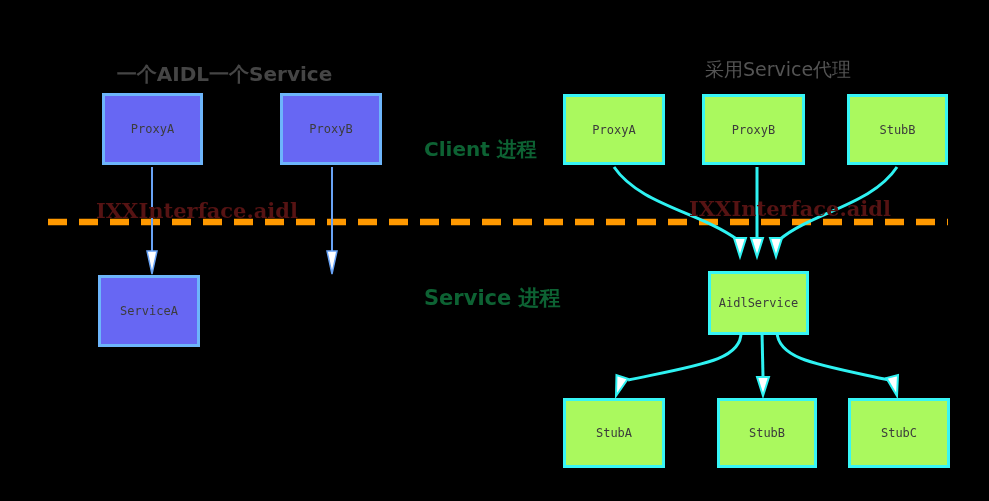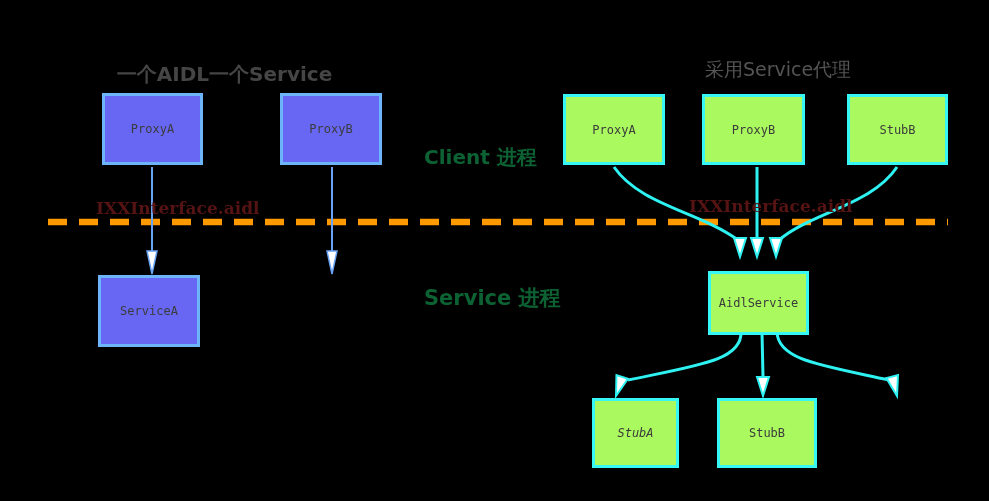--- a/index.html
+++ b/index.html
@@ -47,21 +47,21 @@
   .process-label{
     position:absolute;
     font-weight:bold;
     font-size:20px;
     color:var(--process_label_color);
     white-space:nowrap;
   }
   .iface-label{
     position:absolute;
     font-weight:bold;
-    font-size:17px;
+    font-size:21px;
     color:var(--interface_label_color);
     white-space:nowrap;
     font-family:"DejaVu Serif","Liberation Serif",serif;
   }
   .stroke-blue{stroke:var(--arrow_blue);fill:none;stroke-width:2;}
   .stroke-cyan{stroke:var(--arrow_cyan);fill:none;stroke-width:3;}
   .head-blue{fill:#ffffff;stroke:var(--arrow_blue);stroke-width:1.5;}
   .head-cyan{fill:#ffffff;stroke:var(--arrow_cyan);stroke-width:2;}
   .divider{stroke:var(--divider_orange);stroke-width:6.5;stroke-dasharray:19 12;}
 </style>
@@ -93,21 +93,21 @@
     <path class="stroke-cyan" d="M762,332 L763,377"></path>
     <polygon class="head-cyan" points="763,396 757,377 769,377"></polygon>
 
     <path class="stroke-cyan" d="M777,332 C778,360 820,365 889,380"></path>
     <polygon class="head-cyan" points="897,396 891,376 903,376" transform="rotate(-14 897 396)"></polygon>
   </svg>
 
   <div class="title" style="left:112px;top:61px;width:225px;">一个AIDL一个Service</div>
   <div class="title right" style="left:693px;top:57px;width:170px;">采用Service代理</div>
 
-  <div class="process-label" style="left:424px;top:144px;">Client 进程</div>
+  <div class="process-label" style="left:424px;top:136px;">Client 进程</div>
   <div class="process-label" style="left:424px;top:284px;font-size:21px;">Service 进程</div>
 
   <div class="iface-label" style="left:96px;top:198px;">IXXInterface.aidl</div>
   <div class="iface-label" style="left:689px;top:196px;">IXXInterface.aidl</div>
 
   <div class="box purple" style="left:102px;top:93px;width:101px;height:72px;">
     <span>ProxyA</span>
   </div>
   <div class="box purple" style="left:280px;top:93px;width:102px;height:72px;">
     <span>ProxyB</span>
@@ -123,20 +123,23 @@
     <span>ProxyB</span>
   </div>
   <div class="box green" style="left:847px;top:94px;width:101px;height:71px;">
     <span>StubB</span>
   </div>
 
   <div class="box green" style="left:708px;top:271px;width:101px;height:64px;">
     <span>AidlService</span>
   </div>
 
-  <div class="box green" style="left:592px;top:398px;width:87px;height:70px;font-style:italic;">
+  <div class="box green" style="left:563px;top:398px;width:102px;height:70px;">
     <span>StubA</span>
   </div>
   <div class="box green" style="left:717px;top:398px;width:100px;height:70px;text-align:center;">
     <span>StubB</span>
   </div>
+  <div class="box green" style="left:848px;top:398px;width:102px;height:70px;">
+    <span>StubC</span>
+  </div>
 
 </div>
 
 </body></html>

